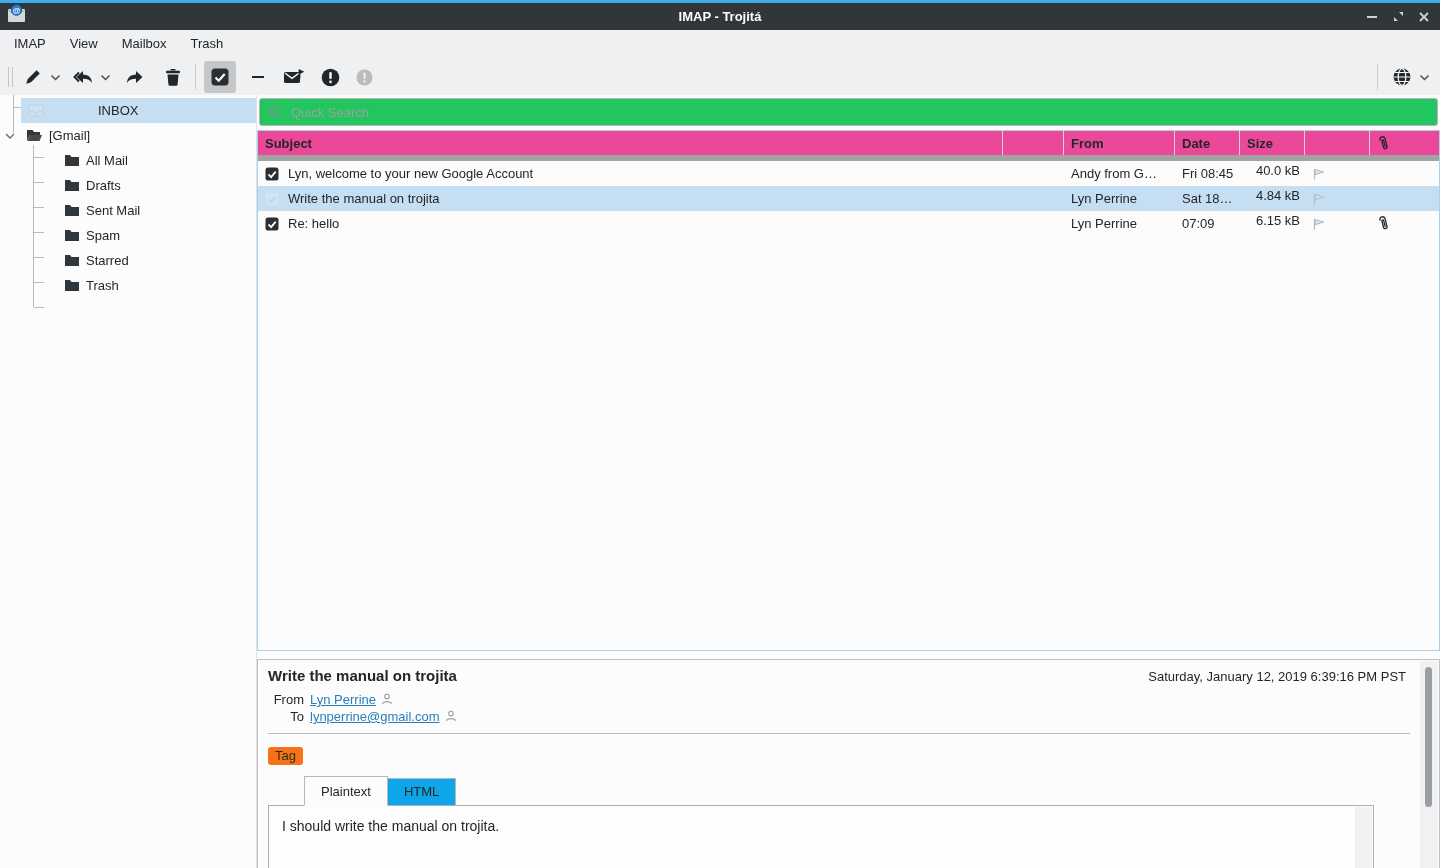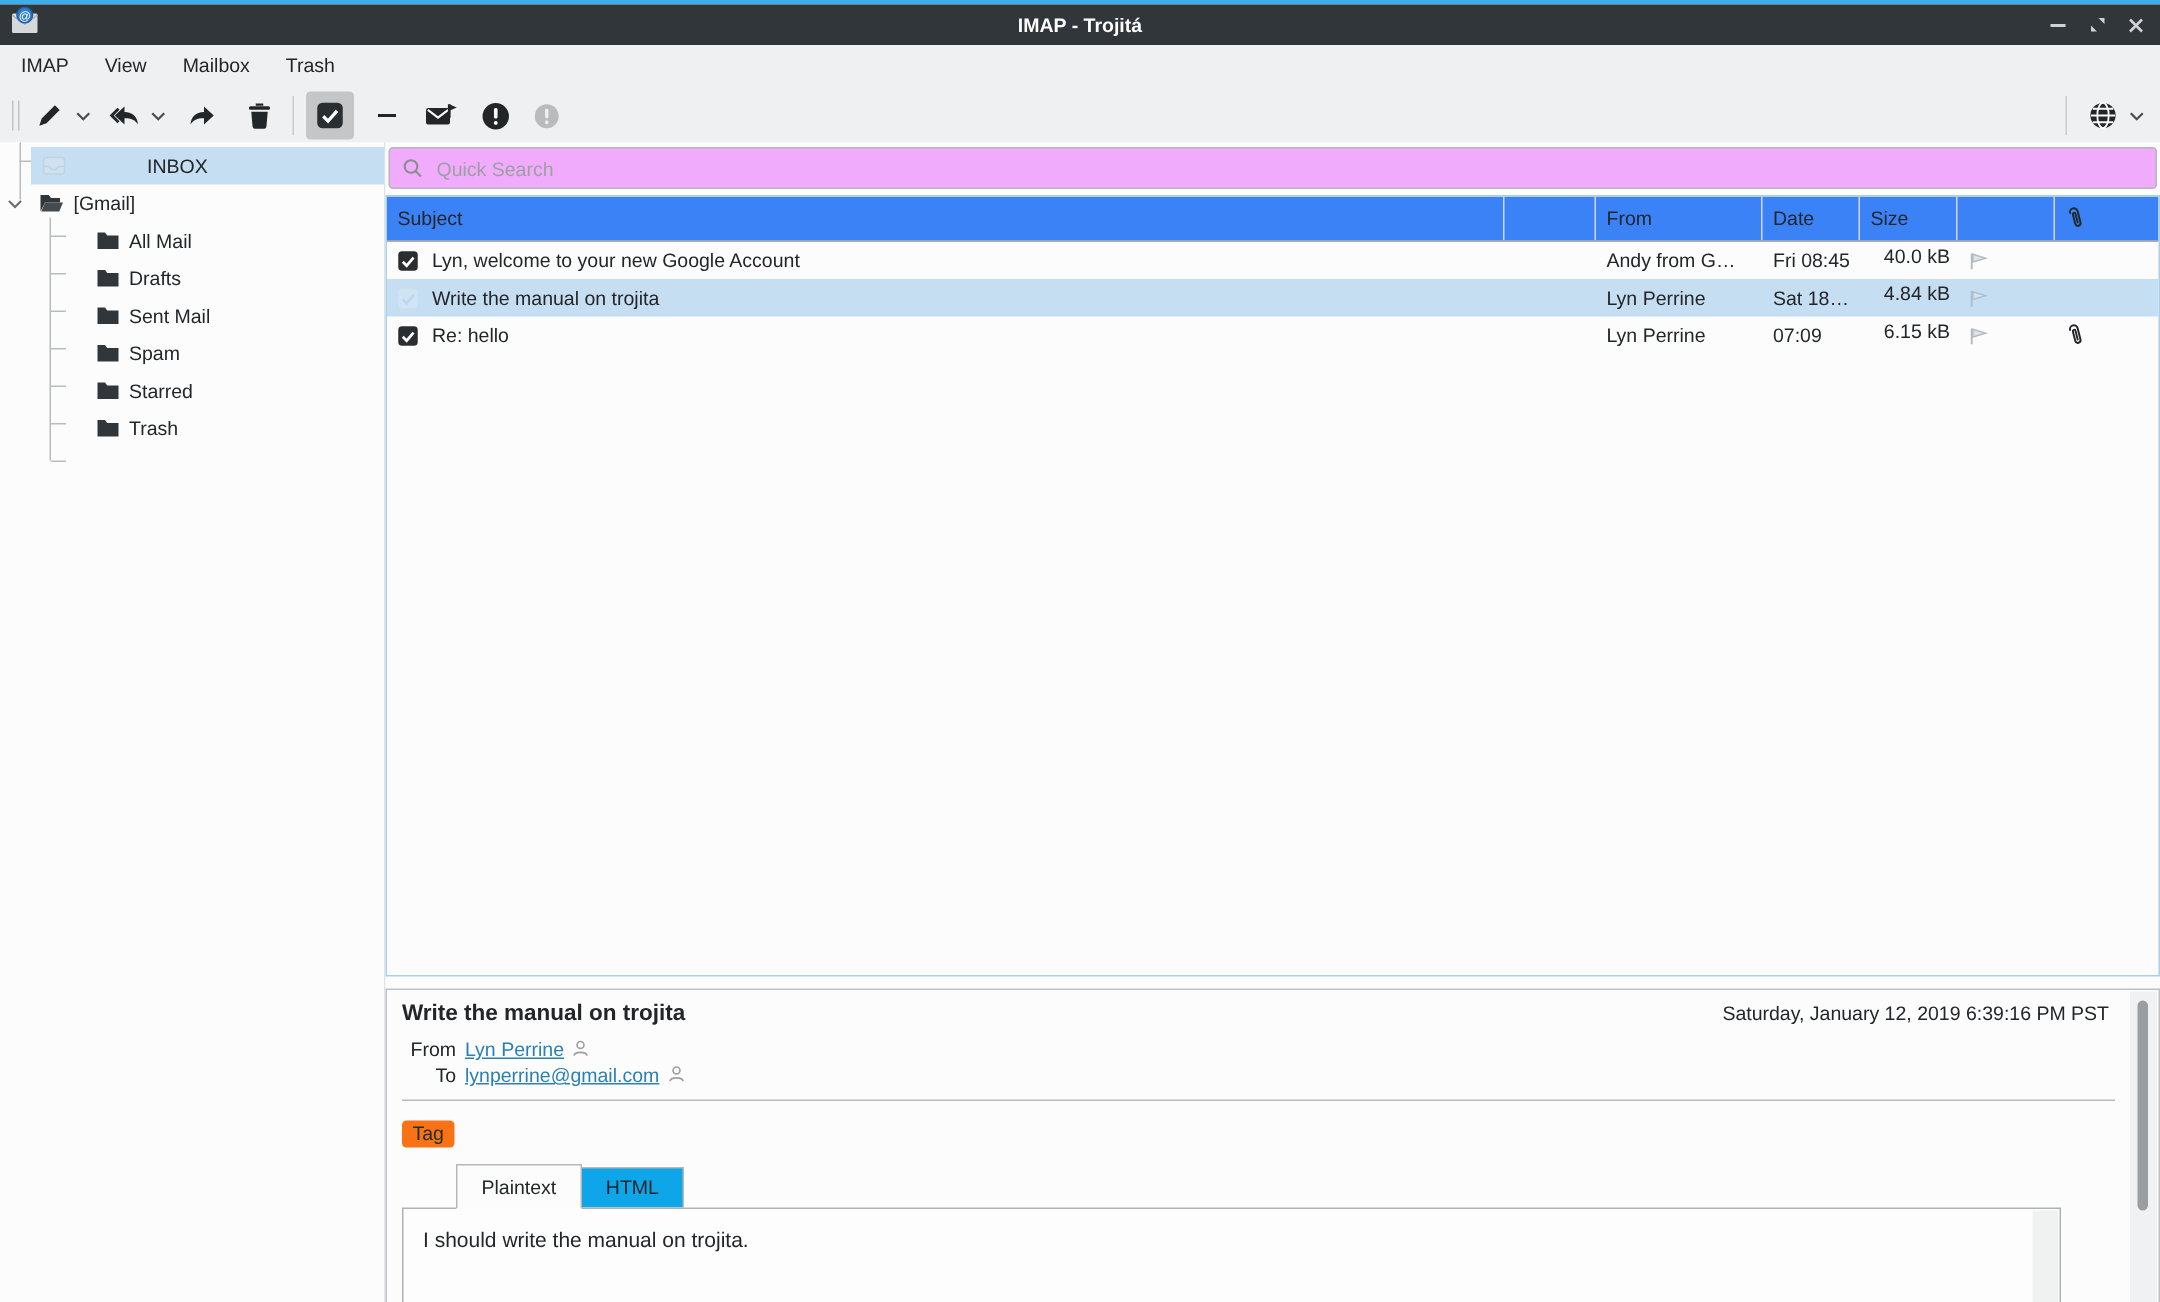--- a/index.html
+++ b/index.html
@@ -39,28 +39,28 @@
   .srow.selected { background:linear-gradient(to right, transparent 21px, #c5def2 21px);gap:48px; }
   .indent0 { padding-left:28px; }
   .indent0g { padding-left:26px; }
   .indent1 { padding-left:64px; }
   .tree-line { position:absolute; background:#b9bbbd; pointer-events:none; }
   .chev-exp { position:absolute; left:4px; top:7px; }
 
   
   .main { flex:1; position:relative; background:#fcfcfc; }
   .search-row { height:35px; padding:3px 2px 0 2px; }
-  .search-box { height:28px; border:1px solid #b4b6b8; border-radius:3px; background:#f0abfc; display:flex; align-items:center; padding:0 8px; }
+  .search-box { height:28px; border:1px solid #b4b6b8; border-radius:3px; background:#22c55e; display:flex; align-items:center; padding:0 8px; }
   .search-box input { border:none; outline:none; background:transparent; font-family:"Liberation Sans",sans-serif; font-size:13px; margin-left:8px; flex:1; color:#232629; }
   .search-box input::placeholder { color:#9da0a2; }
 
   
   .mail-table { position:absolute; top:35px; left:0; right:0; height:521px; border:1px solid #a8cfeb; background:#fcfcfc; overflow:hidden; }
   .grid { display:grid; grid-template-columns:745px 61px 111px 65px 65px 65px auto; }
-  .thead { height:30px; background:#3b82f6; border-bottom:1px solid #a3a3a3; }
+  .thead { height:30px; background:#ec4899; border-bottom:6px solid #a3a3a3;font-weight:bold; }
   .thead .cell { display:flex; align-items:center; padding-left:7px; border-right:1px solid #d4d6d7; }
   .thead .cell:last-child { border-right:none; }
   .trow { height:25px; }
   .trow .cell { display:flex; align-items:center; padding-left:7px; overflow:hidden; white-space:nowrap; }
   .trow.selected { background:#c5def2; }
   .cb { width:14px; height:14px; margin-right:9px; flex:none; }
   .cb.faint { opacity:0.22; }
   .size-cell { justify-content:flex-end; padding-right:5px; position:relative; top:-3px; }
 
   

